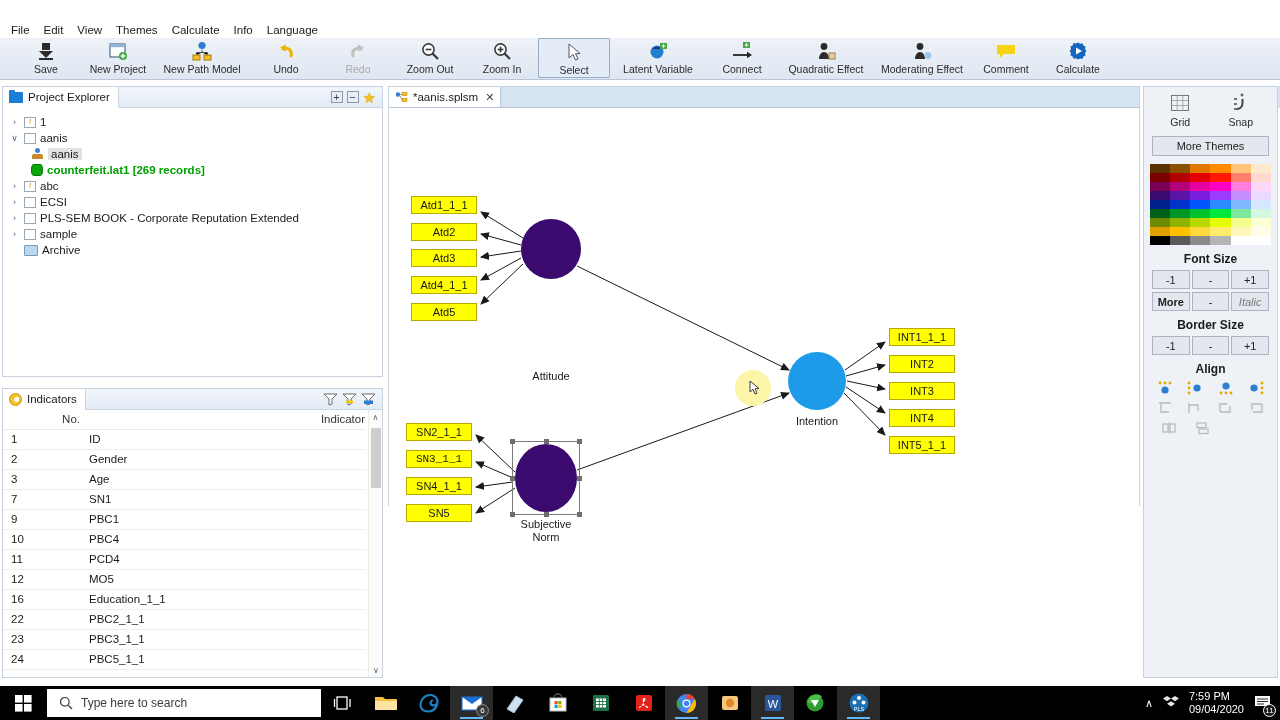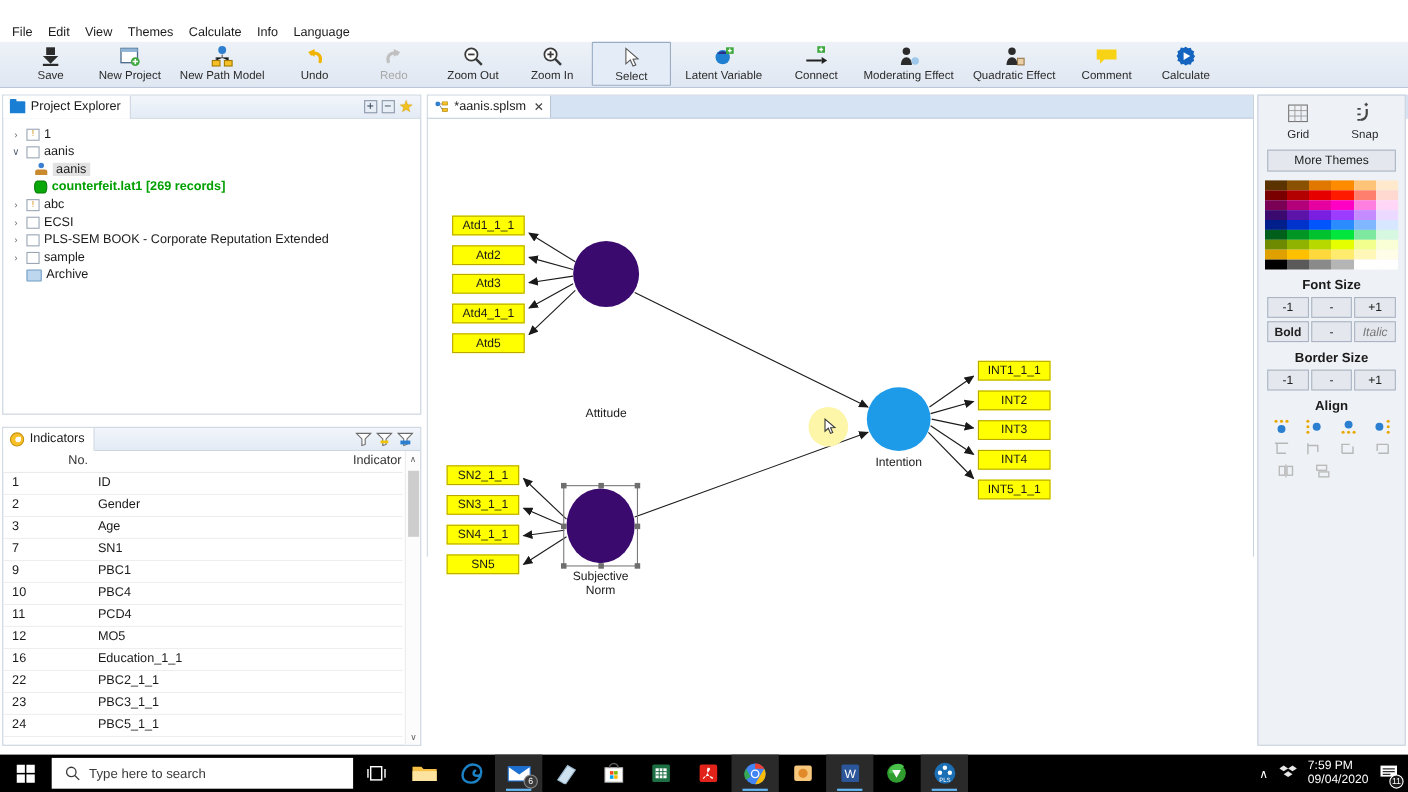--- a/index.html
+++ b/index.html
@@ -396,35 +396,35 @@
         </svg>
       </div>
       <div class="tb-lab">Connect</div>
     </div>
 
     <div class="tb-btn wide">
       <div class="tb-ico">
         <svg width="22" height="20" viewBox="0 0 22 20">
           <circle cx="9" cy="5.5" r="3.4" fill="#2b2b2b"></circle>
           <path d="M4 18c0-4.2 2.3-7 5-7s5 2.8 5 7z" fill="#2b2b2b"></path>
-          <circle cx="17" cy="14.5" r="3.4" fill="#9ec8ea"></circle>
-        </svg>
-      </div>
-      <div class="tb-lab">Moderating Effect</div>
+          <rect x="14" y="12" width="6" height="6" fill="#e8cfa8" stroke="#9a7a4a"></rect>
+        </svg>
+      </div>
+      <div class="tb-lab">Quadratic Effect</div>
     </div>
 
     <div class="tb-btn wide">
       <div class="tb-ico">
         <svg width="22" height="20" viewBox="0 0 22 20">
           <circle cx="9" cy="5.5" r="3.4" fill="#2b2b2b"></circle>
           <path d="M4 18c0-4.2 2.3-7 5-7s5 2.8 5 7z" fill="#2b2b2b"></path>
-          <rect x="14" y="12" width="6" height="6" fill="#e8cfa8" stroke="#9a7a4a"></rect>
-        </svg>
-      </div>
-      <div class="tb-lab">Quadratic Effect</div>
+          <circle cx="17" cy="14.5" r="3.4" fill="#9ec8ea"></circle>
+        </svg>
+      </div>
+      <div class="tb-lab">Moderating Effect</div>
     </div>
 
     <div class="tb-btn">
       <div class="tb-ico">
         <svg width="22" height="20" viewBox="0 0 22 20">
           <path d="M2 4h18v9H9l-4 4v-4H2z" fill="#f7d215"></path>
         </svg>
       </div>
       <div class="tb-lab">Comment</div>
     </div>
@@ -680,21 +680,21 @@
       <div class="lv-lab" style="left:107px;top:410px;width:100px;">Subjective
 Norm</div>
 
       <div class="mbox" style="left:22px;top:88px;width:66px;height:18px;">Atd1_1_1</div>
       <div class="mbox" style="left:22px;top:115px;width:66px;height:18px;">Atd2</div>
       <div class="mbox" style="left:22px;top:141px;width:66px;height:18px;">Atd3</div>
       <div class="mbox" style="left:22px;top:168px;width:66px;height:18px;">Atd4_1_1</div>
       <div class="mbox" style="left:22px;top:195px;width:66px;height:18px;">Atd5</div>
 
       <div class="mbox" style="left:17px;top:315px;width:66px;height:18px;">SN2_1_1</div>
-      <div class="mbox" style="left:17px;top:342px;width:66px;height:18px;">SN3_1_1</div>
+      <div class="mbox" style="left:17px;top:342px;width:66px;height:18px;font-family:Liberation Mono, monospace;">SN3_1_1</div>
       <div class="mbox" style="left:17px;top:369px;width:66px;height:18px;">SN4_1_1</div>
       <div class="mbox" style="left:17px;top:396px;width:66px;height:18px;">SN5</div>
 
       <div class="mbox" style="left:500px;top:220px;width:66px;height:18px;">INT1_1_1</div>
       <div class="mbox" style="left:500px;top:247px;width:66px;height:18px;">INT2</div>
       <div class="mbox" style="left:500px;top:274px;width:66px;height:18px;">INT3</div>
       <div class="mbox" style="left:500px;top:301px;width:66px;height:18px;">INT4</div>
       <div class="mbox" style="left:500px;top:328px;width:66px;height:18px;">INT5_1_1</div>
 
     </div>
@@ -791,21 +791,21 @@
         <span class="sw" style="background:#ffffff"></span>
     </div>
 
     <div class="rp-title">Font Size</div>
     <div class="btn-row">
       <div class="btn3">-1</div>
       <div class="btn3">-</div>
       <div class="btn3">+1</div>
     </div>
     <div class="btn-row">
-      <div class="btn3 b">Bold</div>
+      <div class="btn3 b">More</div>
       <div class="btn3">-</div>
       <div class="btn3 i">Italic</div>
     </div>
 
     <div class="rp-title">Border Size</div>
     <div class="btn-row">
       <div class="btn3">-1</div>
       <div class="btn3">-</div>
       <div class="btn3">+1</div>
     </div>

